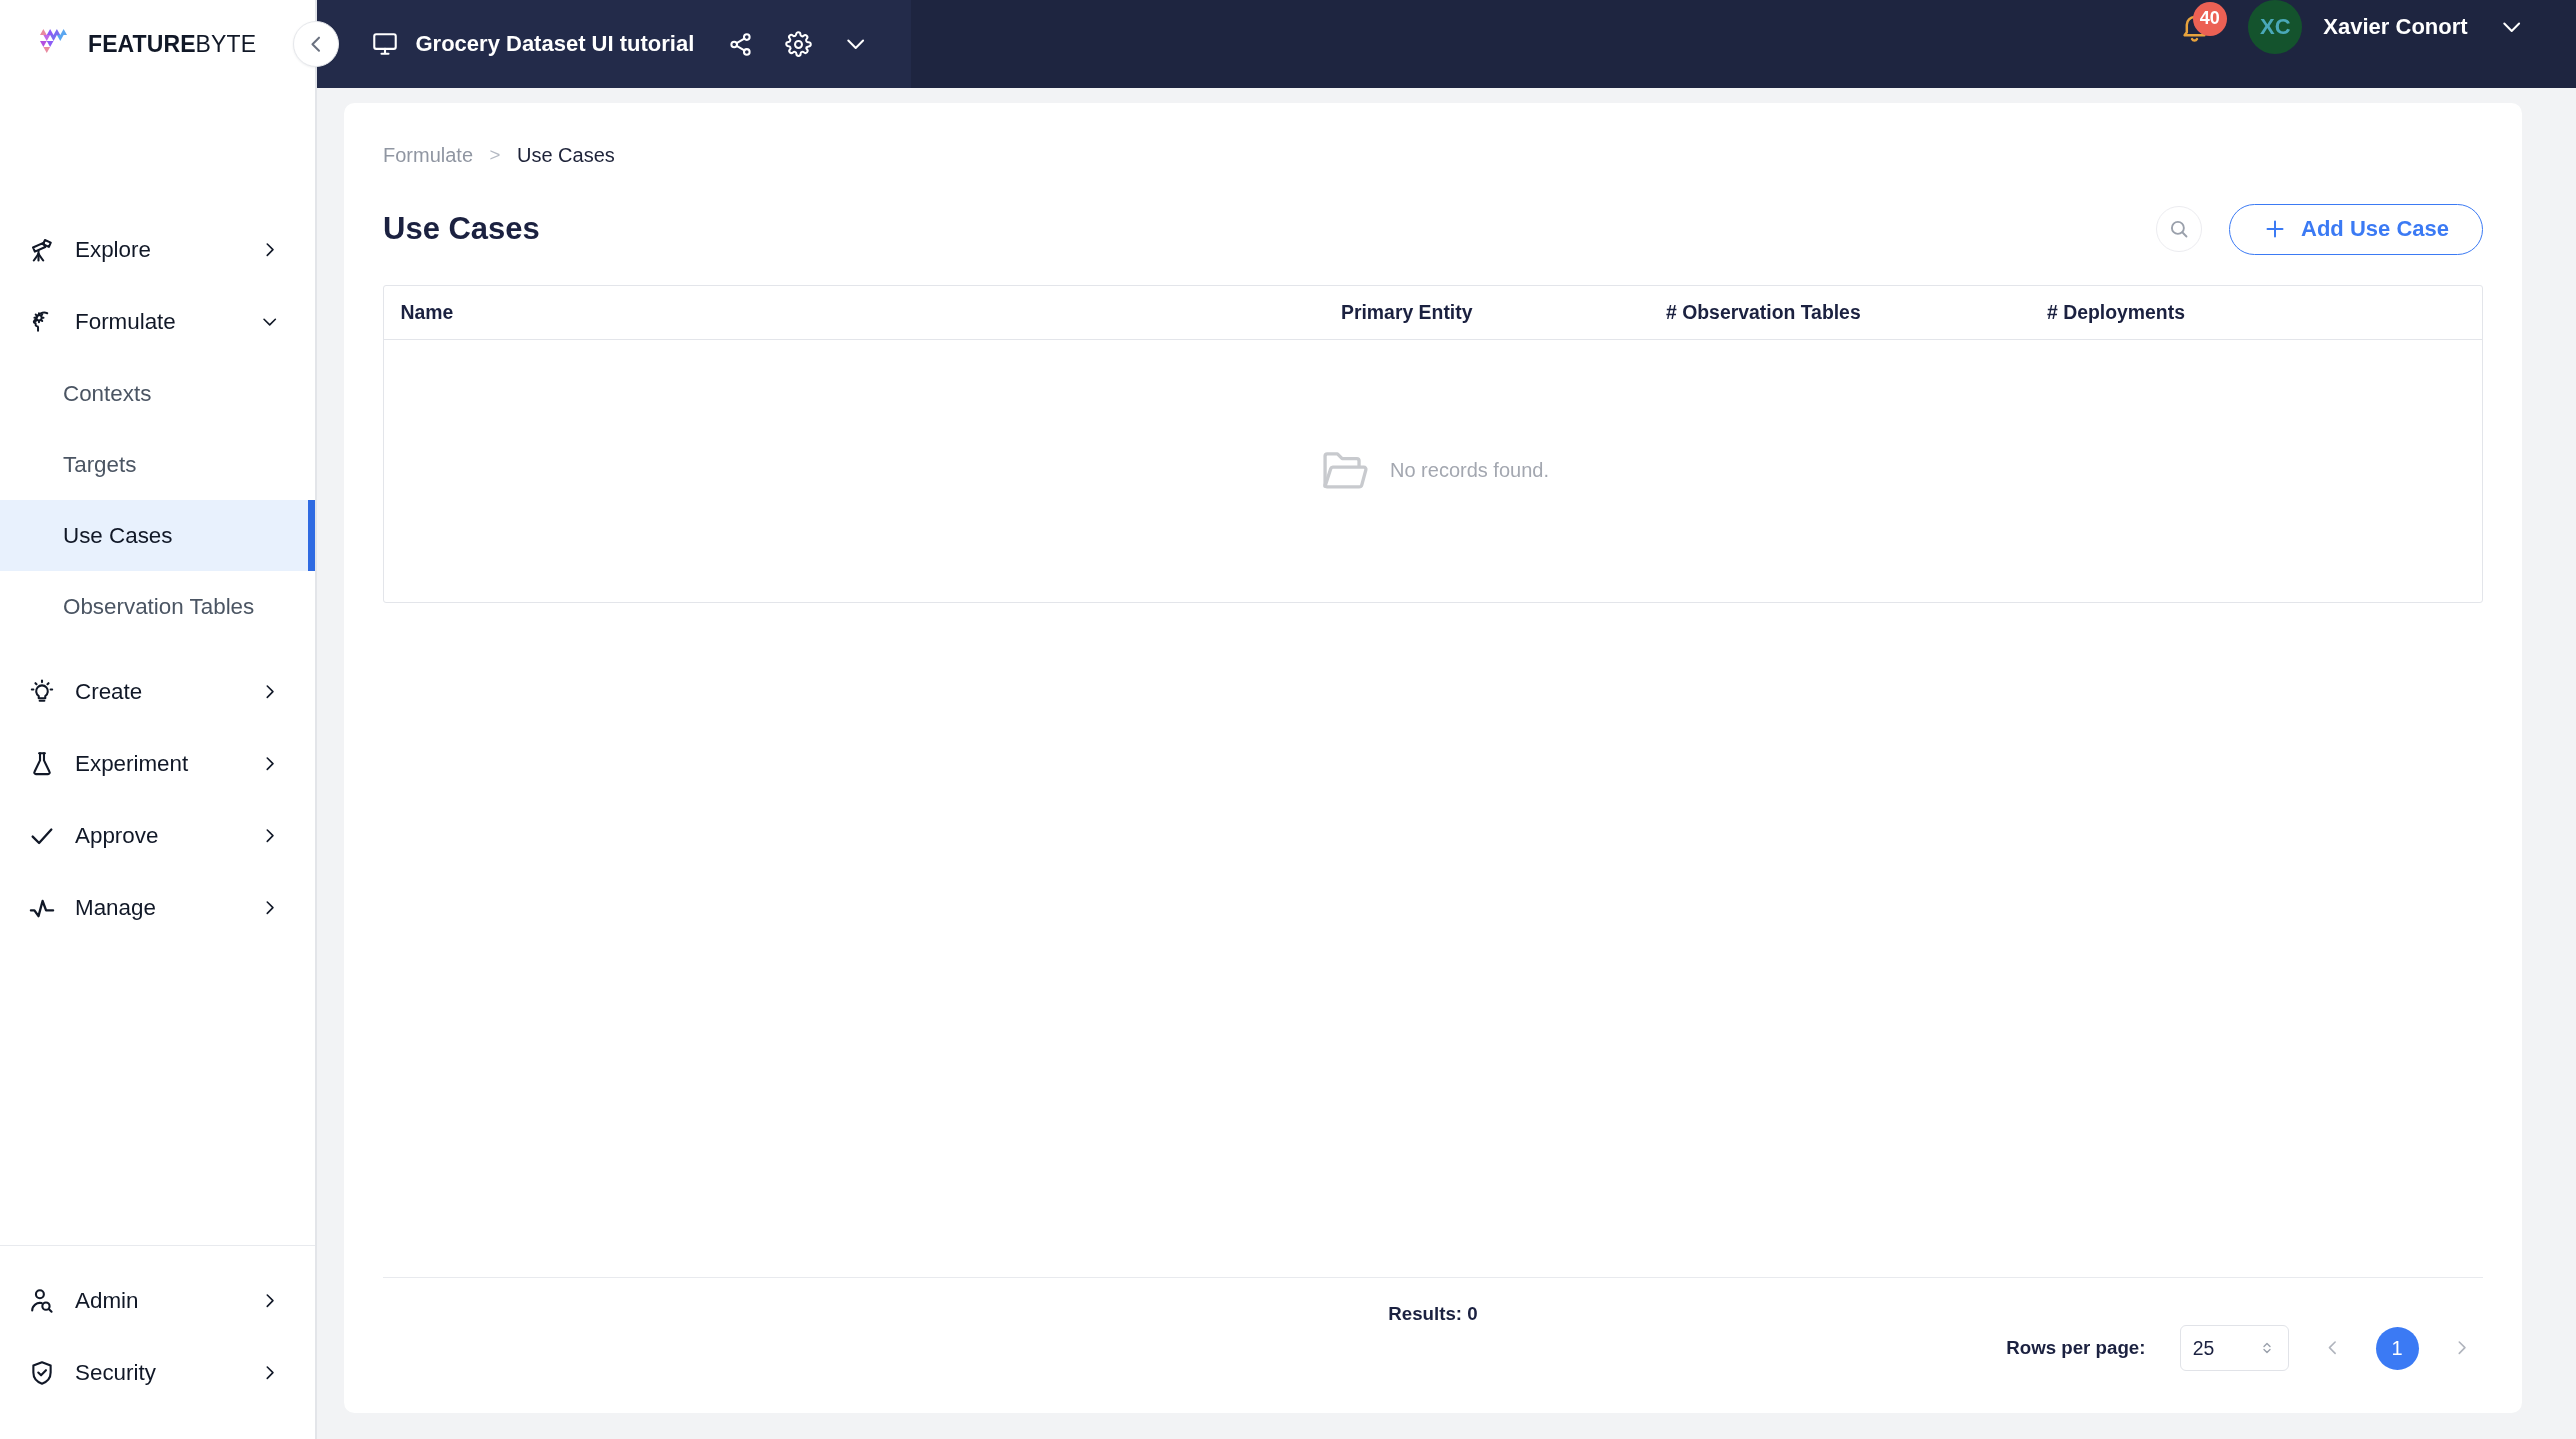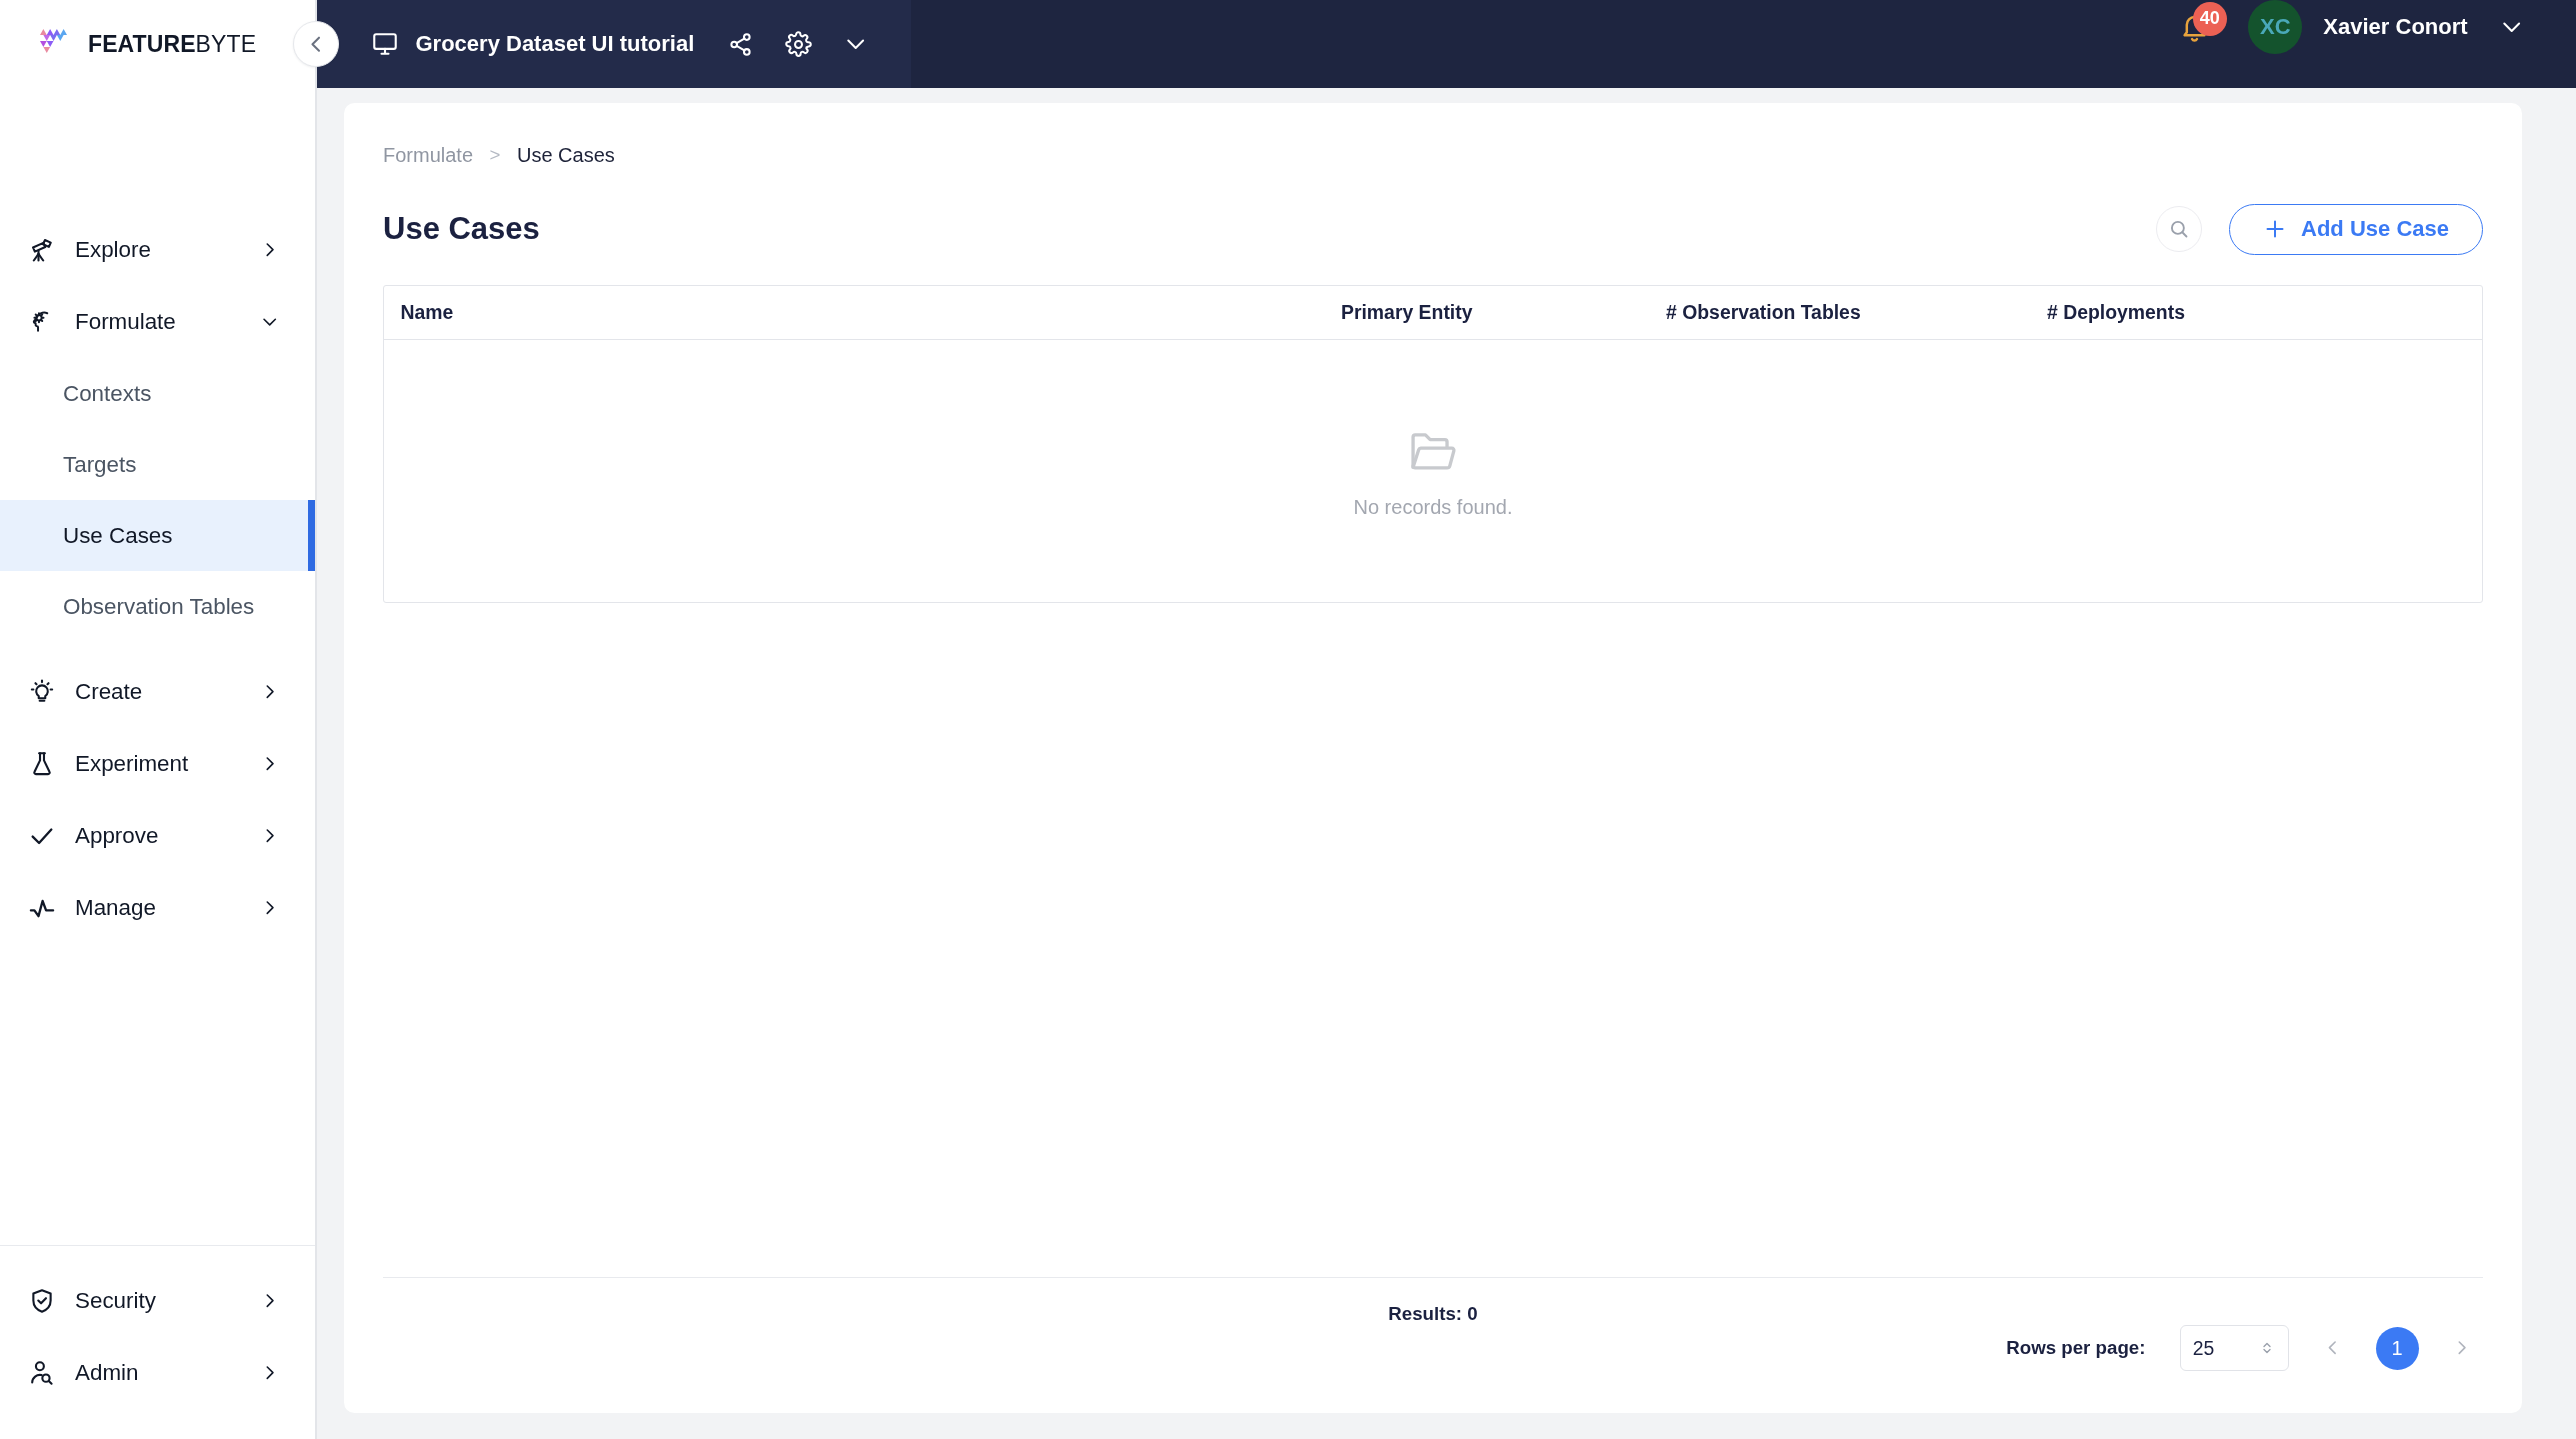--- a/index.html
+++ b/index.html
@@ -159,21 +159,21 @@
   }
   .t-head { display: flex; height: 54px; align-items: center; border-bottom: 1.5px solid #e3e5ea; }
   .t-head .th { font-size: 19.4px; font-weight: 700; color: #1b2140; }
   .th-name { width: 957px; padding-left: 16.5px; }
   .th-entity { width: 325px; }
   .th-obs { width: 381px; }
   .th-dep { width: 374px; }
 
   .empty-state {
     height: 262px;
-    display: flex; flex-direction: column;
+    display: flex; flex-direction: row;
     align-items: center; justify-content: center;
     gap: 16px;
   }
   .empty-text { font-size: 20px; color: #a3a7b0; }
 
   
   .footer {
     position: absolute; left: 39px; right: 39px; bottom: 42px;
     border-top: 1.5px solid #e8eaee;
     padding-top: 25.4px;
@@ -344,41 +344,41 @@
               <polyline points="9 5 16 12 9 19"></polyline>
             </svg>
         </span>
       </div>
     </nav>
 
     <nav class="nav-bottom">
       <div class="nav-item">
         <span class="ico">
           <svg width="28" height="28" viewBox="0 0 24 24" fill="none" stroke="#111827" stroke-width="1.8" stroke-linecap="round" stroke-linejoin="round">
-            <path d="M12 2.8l7.4 2.8v6c0 4.6-3.1 8-7.4 9.6-4.3-1.6-7.4-5-7.4-9.6v-6z"></path>
-            <polyline points="8.8 11.6 11.2 14 15.4 9.6"></polyline>
-          </svg>
-        </span>
-        <span class="lbl">Security</span>
-        <span class="chev">
-          <svg width="19.4" height="19.4" viewBox="0 0 24 24" fill="none" stroke="#111827" stroke-width="2" stroke-linecap="round" stroke-linejoin="round">
-              <polyline points="9 5 16 12 9 19"></polyline>
-            </svg>
-        </span>
-      </div>
-      <div class="nav-item">
-        <span class="ico">
-          <svg width="28" height="28" viewBox="0 0 24 24" fill="none" stroke="#111827" stroke-width="1.8" stroke-linecap="round" stroke-linejoin="round">
             <circle cx="10.2" cy="6.2" r="3.4"></circle>
             <path d="M3.6 20.2a6.6 6.6 0 0 1 8.1-6.4"></path>
             <circle cx="15.4" cy="16.4" r="3.1"></circle>
             <path d="M17.8 18.8l2.4 2.4"></path>
           </svg>
         </span>
         <span class="lbl">Admin</span>
+        <span class="chev">
+          <svg width="19.4" height="19.4" viewBox="0 0 24 24" fill="none" stroke="#111827" stroke-width="2" stroke-linecap="round" stroke-linejoin="round">
+              <polyline points="9 5 16 12 9 19"></polyline>
+            </svg>
+        </span>
+      </div>
+      <div class="nav-item">
+        <span class="ico">
+          <svg width="28" height="28" viewBox="0 0 24 24" fill="none" stroke="#111827" stroke-width="1.8" stroke-linecap="round" stroke-linejoin="round">
+            <path d="M12 2.8l7.4 2.8v6c0 4.6-3.1 8-7.4 9.6-4.3-1.6-7.4-5-7.4-9.6v-6z"></path>
+            <polyline points="8.8 11.6 11.2 14 15.4 9.6"></polyline>
+          </svg>
+        </span>
+        <span class="lbl">Security</span>
         <span class="chev">
           <svg width="19.4" height="19.4" viewBox="0 0 24 24" fill="none" stroke="#111827" stroke-width="2" stroke-linecap="round" stroke-linejoin="round">
               <polyline points="9 5 16 12 9 19"></polyline>
             </svg>
         </span>
       </div>
     </nav>
   </aside>
 
   <div class="collapse-btn">

